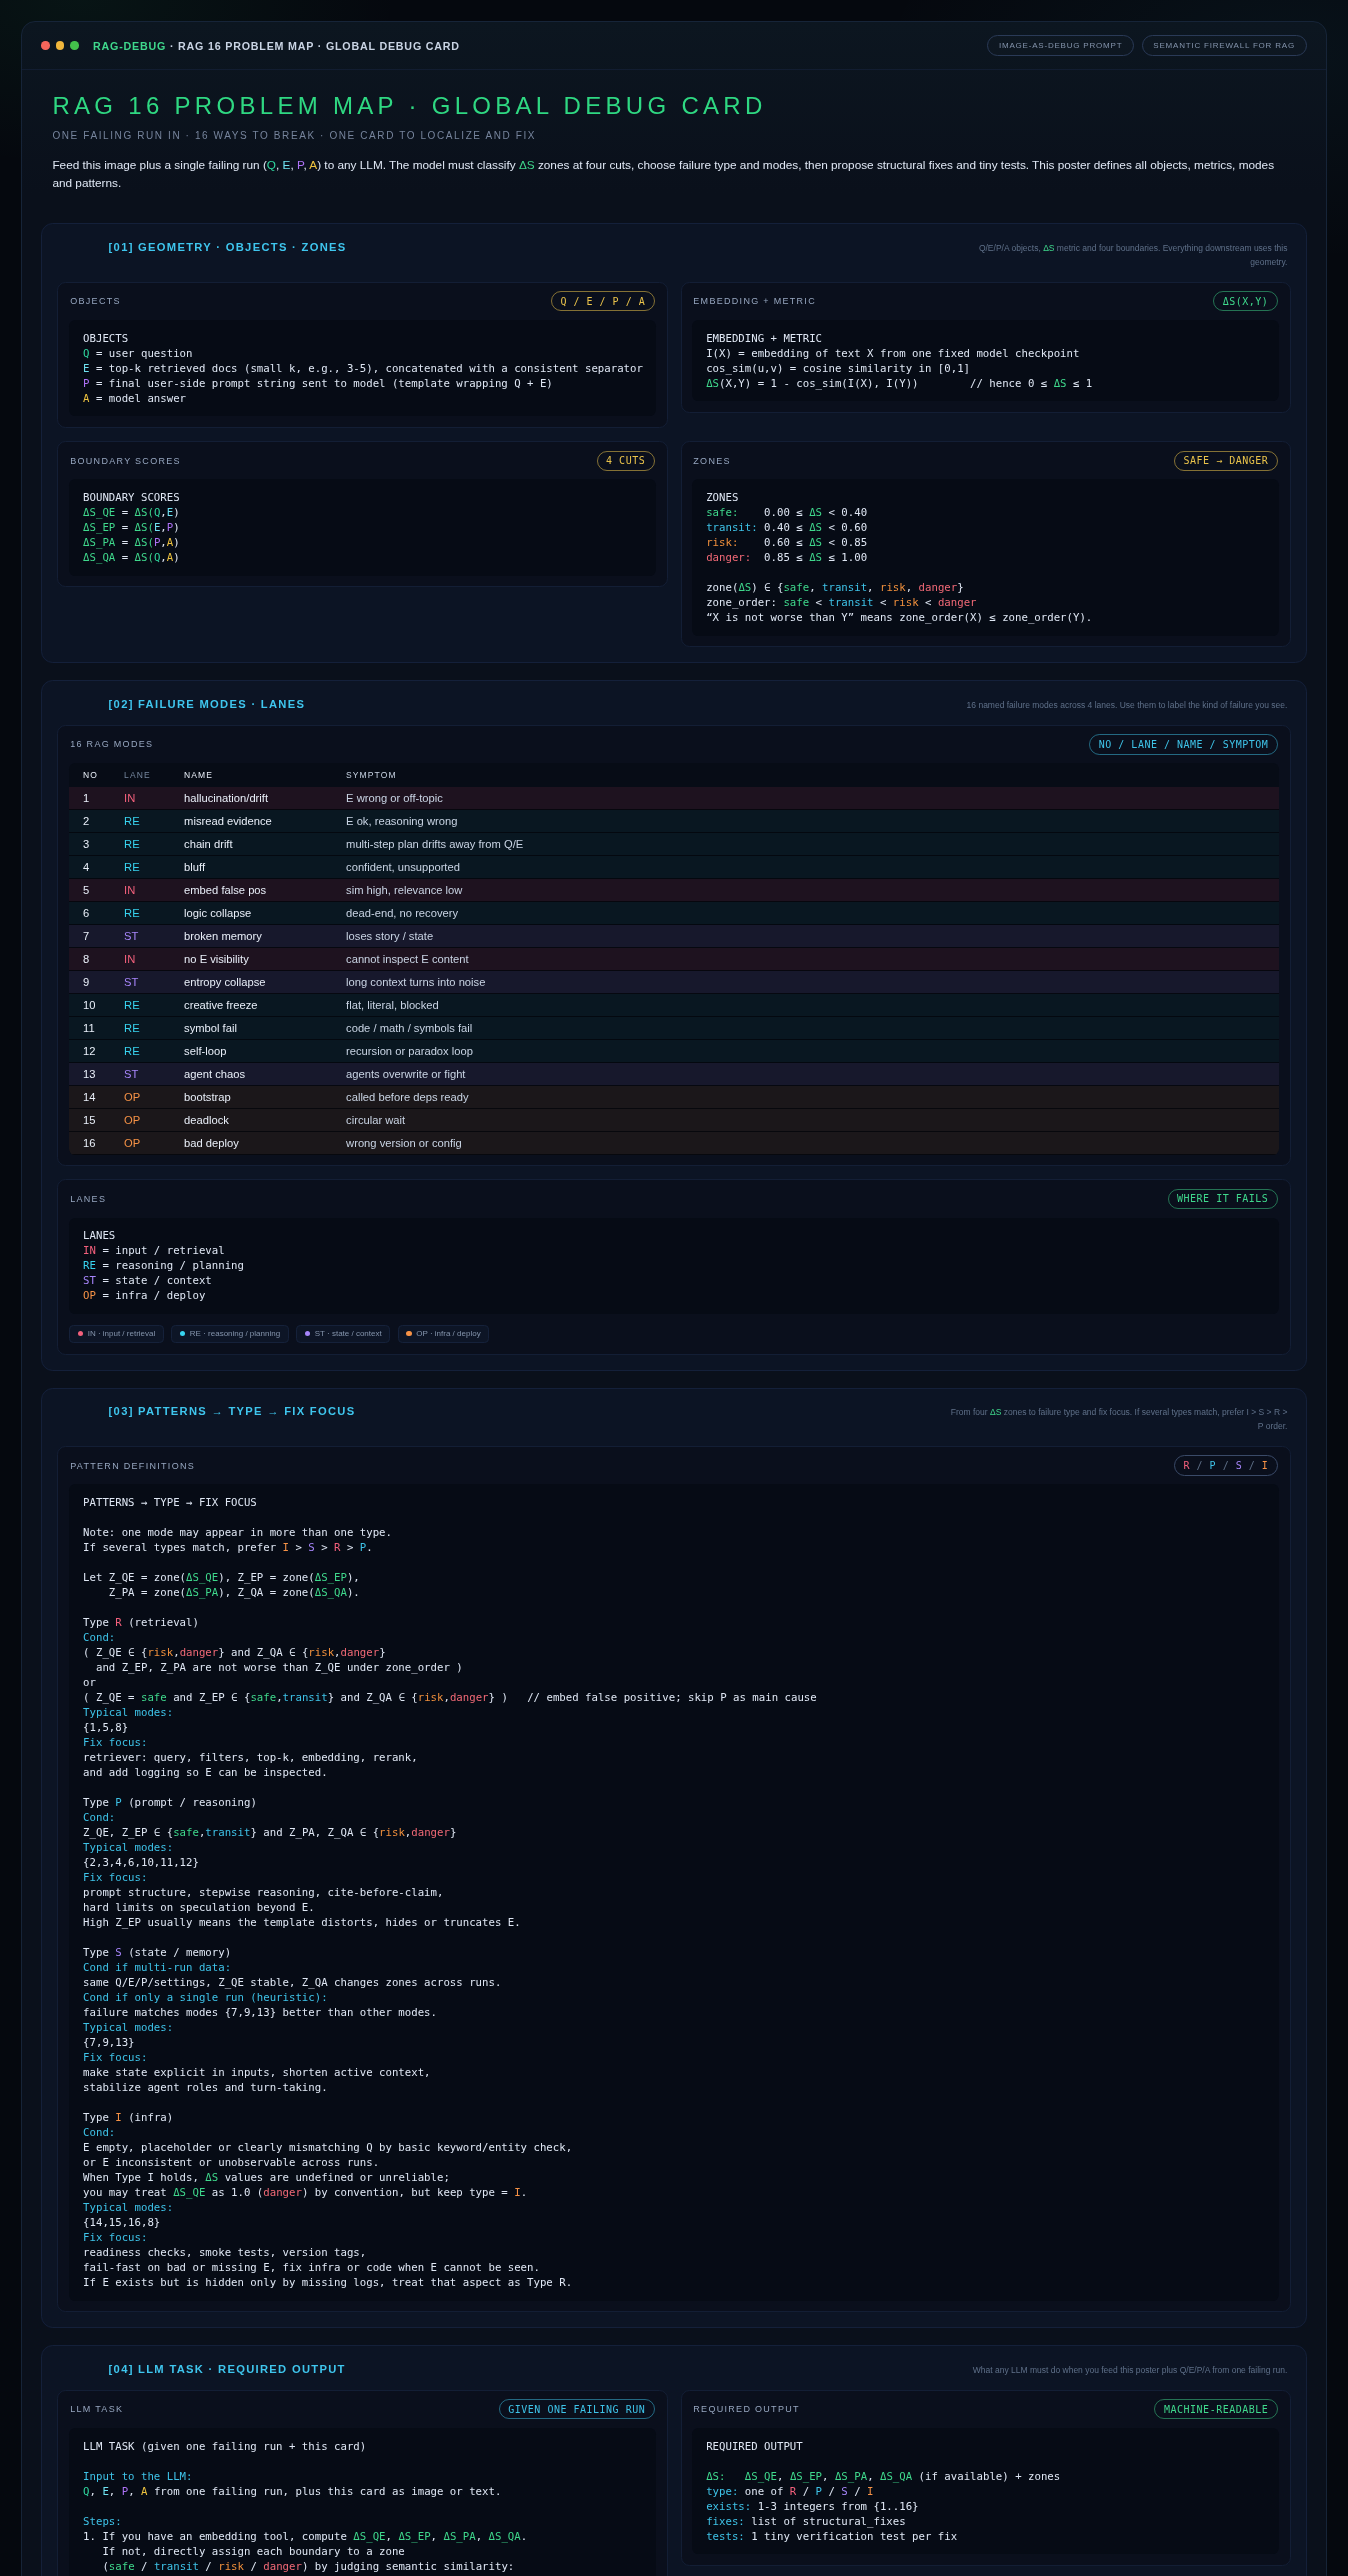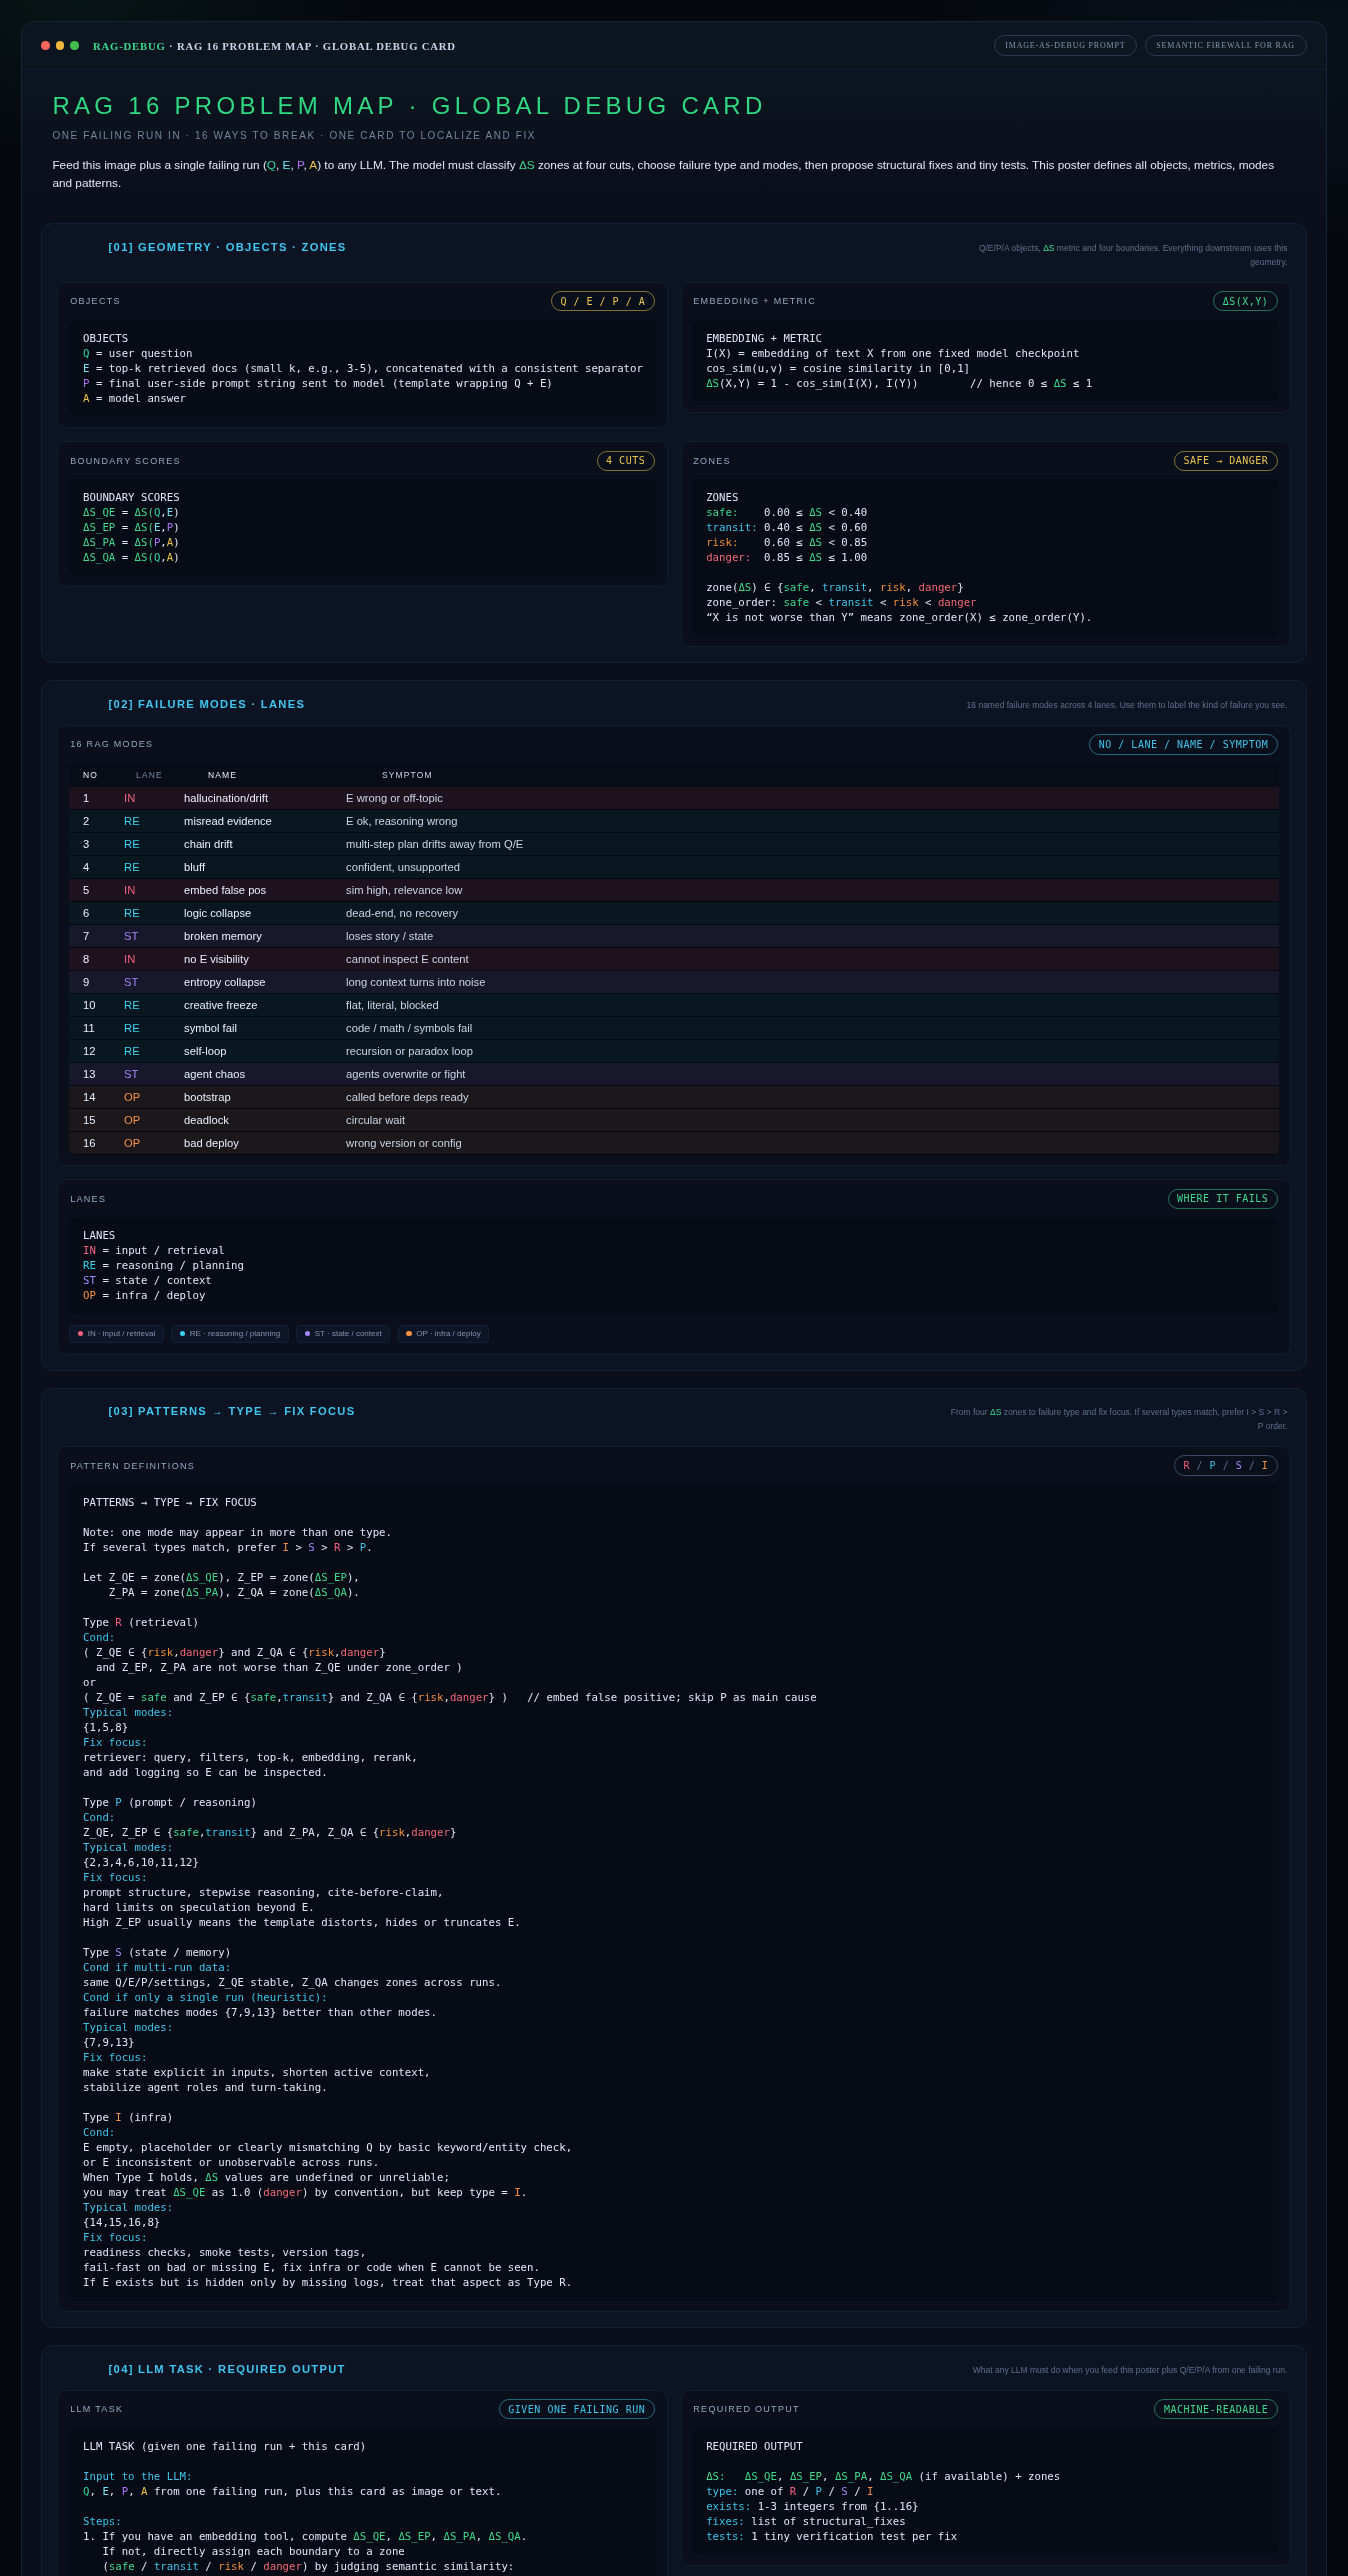--- a/index.html
+++ b/index.html
@@ -17,21 +17,20 @@
     border:0.5px solid #162438;
     border-radius:14px;
     background:linear-gradient(180deg,#0c1620 0px,#0a101b 171px);
     overflow:hidden;
   }
   
   .topbar{
     display:flex;align-items:center;gap:5.9px;
     padding:13px 19px;
     border-bottom:0.5px solid #121d31;
-    font-family:Liberation Serif, serif;
   }
   .dot{width:8.5px;height:8.5px;border-radius:50%;display:inline-block;}
   .dot-r{background:#f5655b;} .dot-y{background:#f0b63c;} .dot-g{background:#43c04b;}
   .tb-title{margin-left:8.5px;font-size:10.7px;letter-spacing:0.8px;font-weight:700;color:#c9d4e4;}
   .tb-title .brand{color:#3fd88c;}
   .tb-pills{margin-left:auto;display:flex;gap:7.5px;}
   .pill{
     border:0.5px solid #2a3a57;border-radius:534px;
     padding:4.8px 10.7px;font-size:8px;letter-spacing:0.8px;color:#8494ac;
     background:rgba(255,255,255,0.01);
@@ -108,21 +107,21 @@
   .c-op{color:#f69246;}
   .c-y{color:#eac34b;}
   
   .table{
     margin:0 10.7px 10.7px;
     background:#070c16;
     border-radius:6.4px;
     overflow:hidden;
   }
   .trow{display:flex;align-items:center;padding:0 14px;}
-  .thead{height:23.5px;color:#76879f;font-size:8.5px;letter-spacing:1.1px;gap:12px;}
+  .thead{height:23.5px;color:#76879f;font-size:8.5px;letter-spacing:1.1px;}
   .drow{height:22px;font-size:11.2px;border-bottom:0.5px solid rgba(3,6,12,0.85);}
   .cell-no{width:41px;color:#e9eff9;}
   .cell-lane{width:60px;}
   .cell-name{width:162px;color:#e9eff9;}
   .cell-sym{flex:1;color:#c9d4e4;}
   .r-in{background:rgba(240,82,122,0.10);}
   .r-re{background:rgba(56,212,240,0.055);}
   .r-st{background:rgba(166,133,250,0.10);}
   .r-op{background:rgba(246,146,70,0.085);}
   

